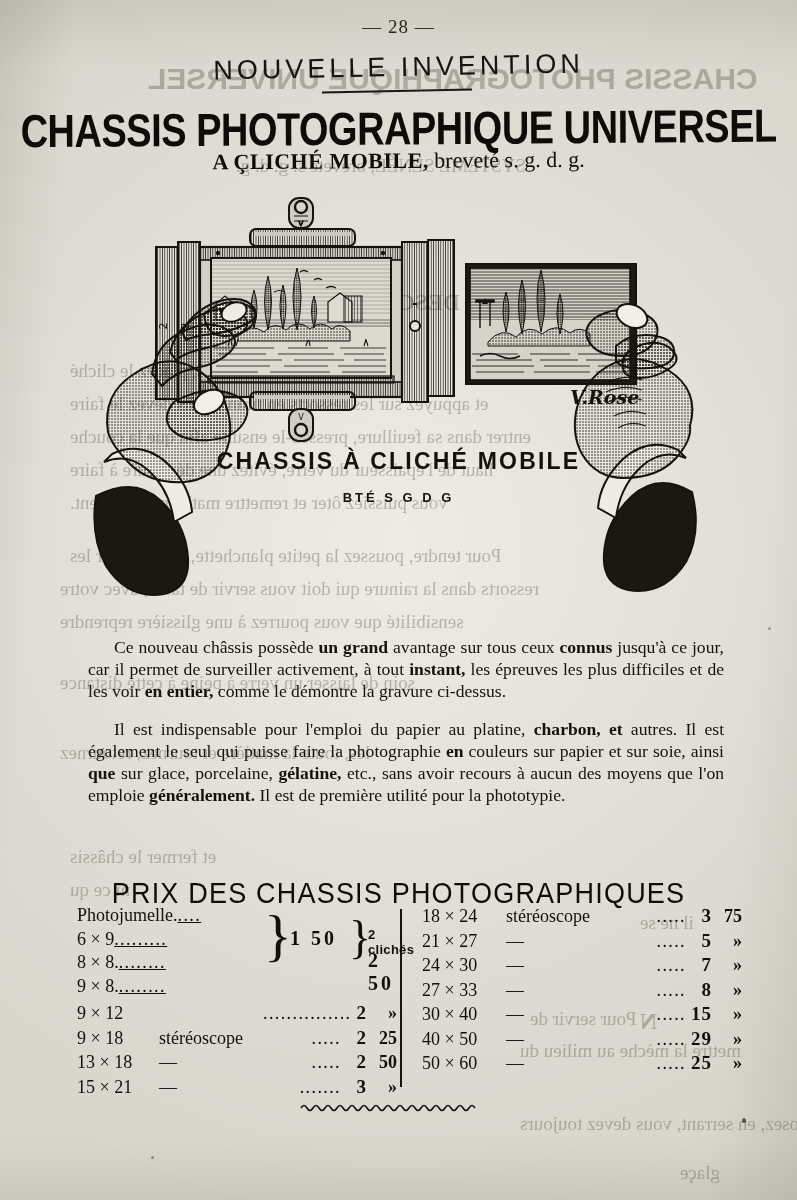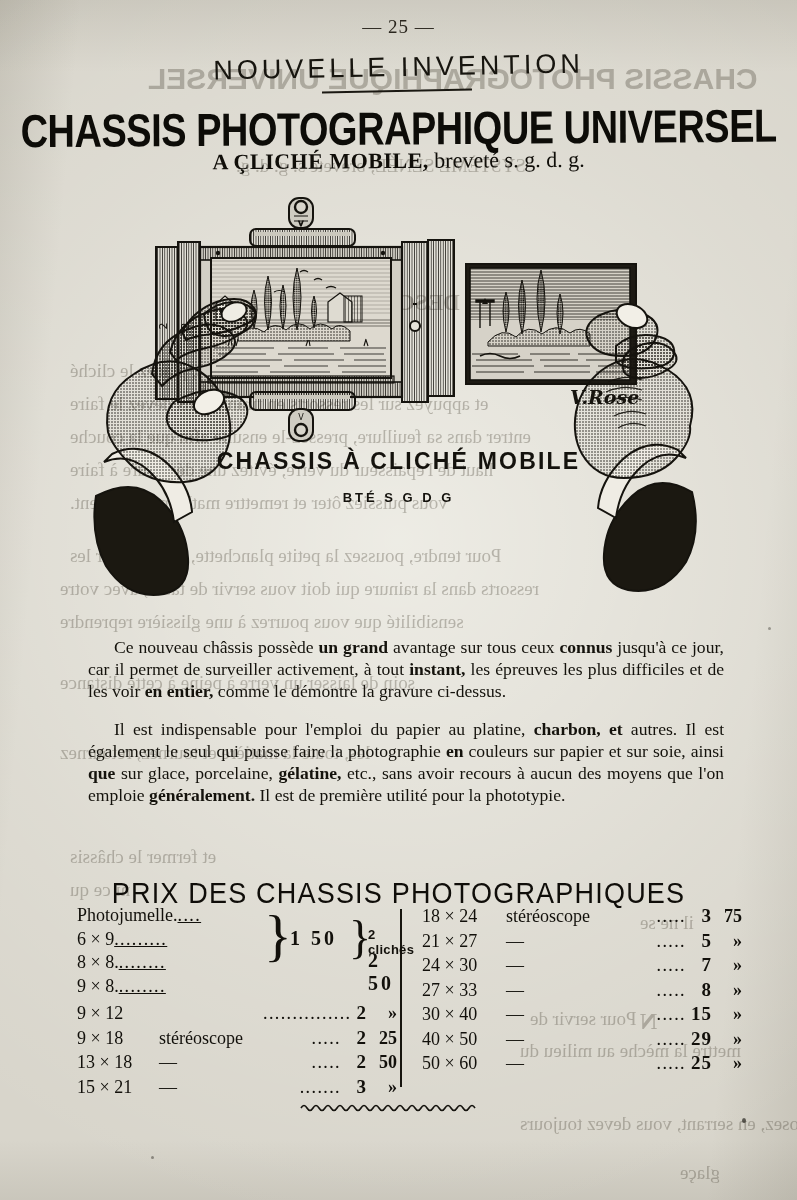--- a/index.html
+++ b/index.html
@@ -151,21 +151,21 @@
     <div class="ghost" style="top: 912px; left: 640px; font-size: 19px; font-weight: normal;">il ne se</div>
     <div class="ghost" style="top: 1008px; left: 530px; font-size: 19px; font-weight: normal;">Pour servir de</div>
     <div class="ghost" style="top: 1008px; left: 640px; font-size: 24px; font-weight: bold;">N</div>
     <div class="ghost" style="top: 1040px; left: 520px; font-size: 19px; font-weight: normal;">mettre la mèche au milieu du</div>
     <div class="ghost" style="top: 1113px; left: 520px; font-size: 19px; font-weight: normal;">dosez, en serrant, vous devez toujours</div>
     <div class="ghost" style="top: 1162px; left: 680px; font-size: 19px; font-weight: normal;">glaçe</div>
   </div>
 
 <div id="content">
 
-  <div class="pageno">— 25 —</div>
+  <div class="pageno">— 28 —</div>
 
   <div class="kicker">NOUVELLE INVENTION</div>
   <div class="kicker-rule"></div>
 
   <div class="title">CHASSIS PHOTOGRAPHIQUE UNIVERSEL</div>
 
   <div class="subtitle">
     <span class="sc">A ÇLICHÉ MOBILE,</span><span> breveté s. g. d. g.</span>
   </div>
 

